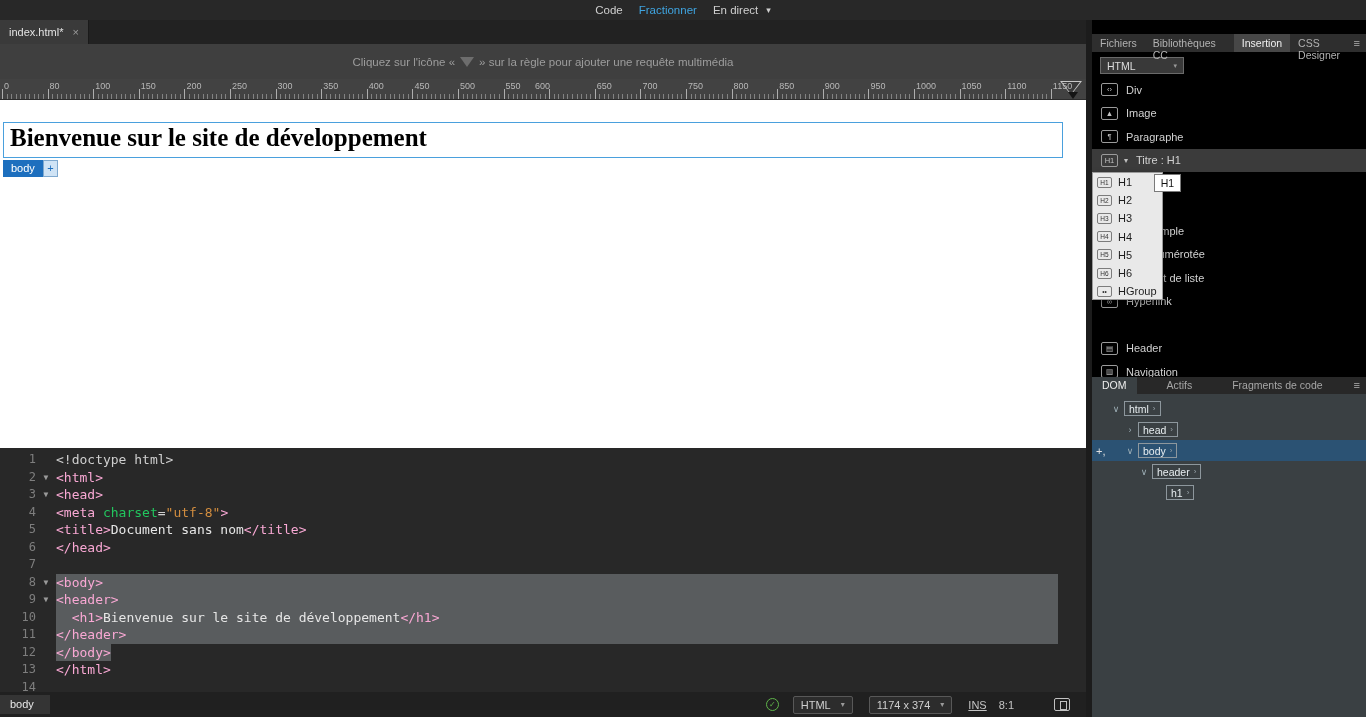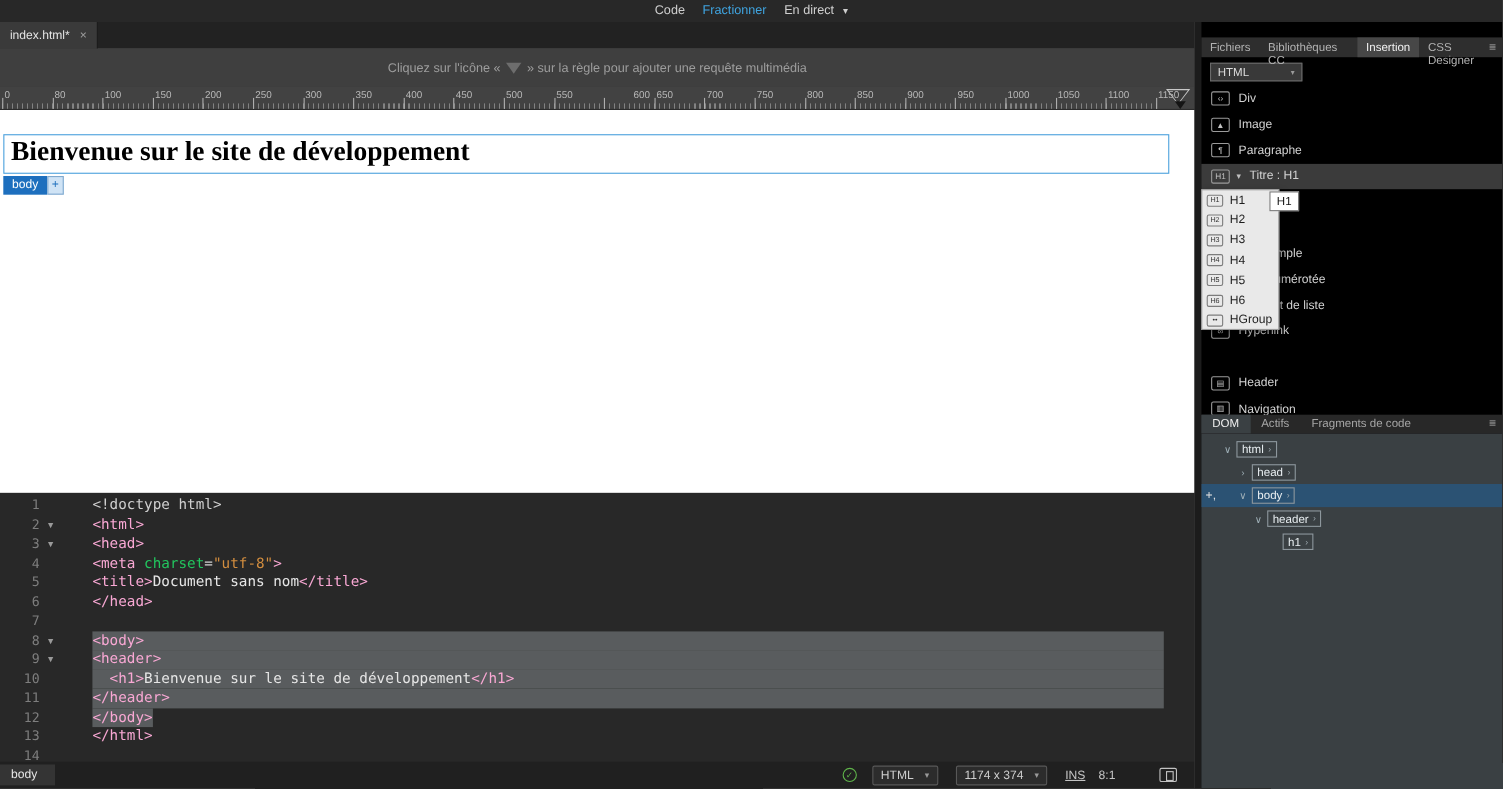--- a/index.html
+++ b/index.html
@@ -46,21 +46,21 @@
   .tagbadge .tb { background: #1d6fbe; color: #fff; font-size: 11px; padding: 2px 8px 0; }
   .tagbadge .plus { width: 15px; background: #cfe3f5; color: #1d6fbe; border: 1px solid #7fa9cf;
                     font-size: 11px; text-align: center; line-height: 14px; }
 
   
   .codeview { height: 244px; background: #282828; font-family: "DejaVu Sans Mono", monospace; font-size: 13px;
               line-height: 17.5px; padding-top: 3px; overflow: hidden; color: #d8d8d8; }
   .cl { display: flex; height: 17.5px; white-space: pre; }
   .ln { width: 36px; text-align: right; color: #7e7e7e; flex: none; font-size: 12px; }
   .fold { width: 20px; flex: none; text-align: center; color: #9a9a9a; font-size: 8px; line-height: 17.5px; }
-  .cc { flex: 1; margin-right: 28px; margin-left: 28px; }
+  .cc { flex: 1; margin-right: 28px; }
   .cl.self .cc { background: #595c5e; }
   .selpart { background: #595c5e; display: inline-block; }
   .tk-t { color: #f9a8d4; } .tk-a { color: #22c55e; } .tk-v { color: #d28d3f; }
   .tk-x { color: #e6e6e6; } .tk-p { color: #cfcfcf; }
 
   
   .statusbar { height: 25px; background: #202020; position: relative; display: flex; align-items: center;
                color: #c4c4c4; font-size: 11px; }
   .sb-tag { background: #343434; height: 19px; padding: 3px 16px 0 10px; margin-left: 0; color: #e8e8e8; }
   .sb-right { position: absolute; right: 16px; display: flex; align-items: center; }
@@ -175,21 +175,21 @@
         <span class="num" style="left: 323.2px;">350</span>
         <span class="tick" style="left: 366.8px;"></span>
         <span class="num" style="left: 368.8px;">400</span>
         <span class="tick" style="left: 412.4px;"></span>
         <span class="num" style="left: 414.4px;">450</span>
         <span class="tick" style="left: 458px;"></span>
         <span class="num" style="left: 460px;">500</span>
         <span class="tick" style="left: 503.6px;"></span>
         <span class="num" style="left: 505.6px;">550</span>
         <span class="tick" style="left: 549.2px;"></span>
-        <span class="num" style="left: 576px;">600</span>
+        <span class="num" style="left: 535px;">600</span>
         <span class="tick" style="left: 594.8px;"></span>
         <span class="num" style="left: 596.8px;">650</span>
         <span class="tick" style="left: 640.4px;"></span>
         <span class="num" style="left: 642.4px;">700</span>
         <span class="tick" style="left: 686px;"></span>
         <span class="num" style="left: 688px;">750</span>
         <span class="tick" style="left: 731.6px;"></span>
         <span class="num" style="left: 733.6px;">800</span>
         <span class="tick" style="left: 777.2px;"></span>
         <span class="num" style="left: 779.2px;">850</span>
@@ -346,21 +346,21 @@
         </div>
         <div class="h-row">
           <span class="h-ibox">••</span>
           <span class="h-lbl">HGroup</span>
         </div>
       </div>
     <div class="tooltip">H1</div>
 
     <div class="dompanel">
       <div class="dom-tabs">
-        <span id="dom-tabs-c" style="display:flex;align-items:stretch;">
+        <span id="dom-tabs-c" style="display:flex;align-items:stretch;gap:20px;">
             <span class="dom-tab active">DOM</span>
             <span class="dom-tab">Actifs</span>
             <span class="dom-tab">Fragments de code</span>
           </span>
         <span class="dom-menu">≡</span>
       </div>
       <div class="dom-body">
           <div class="drow">
             <span class="dchev" style="margin-left: 18px;">∨</span>
             <span class="dpill">html<span class="tail">›</span></span>

